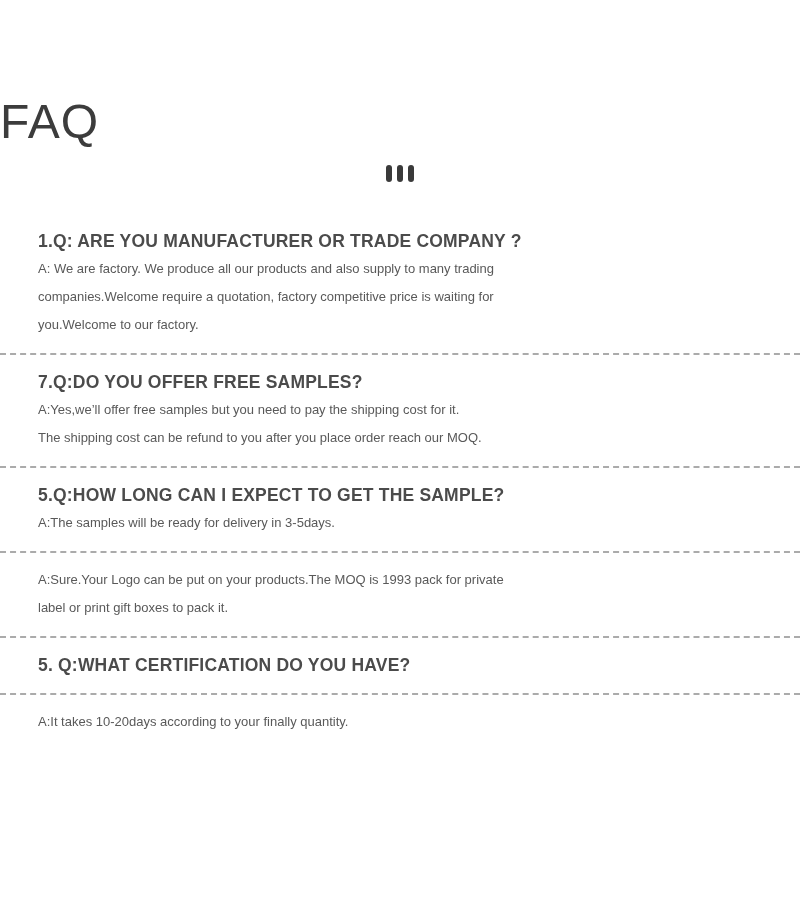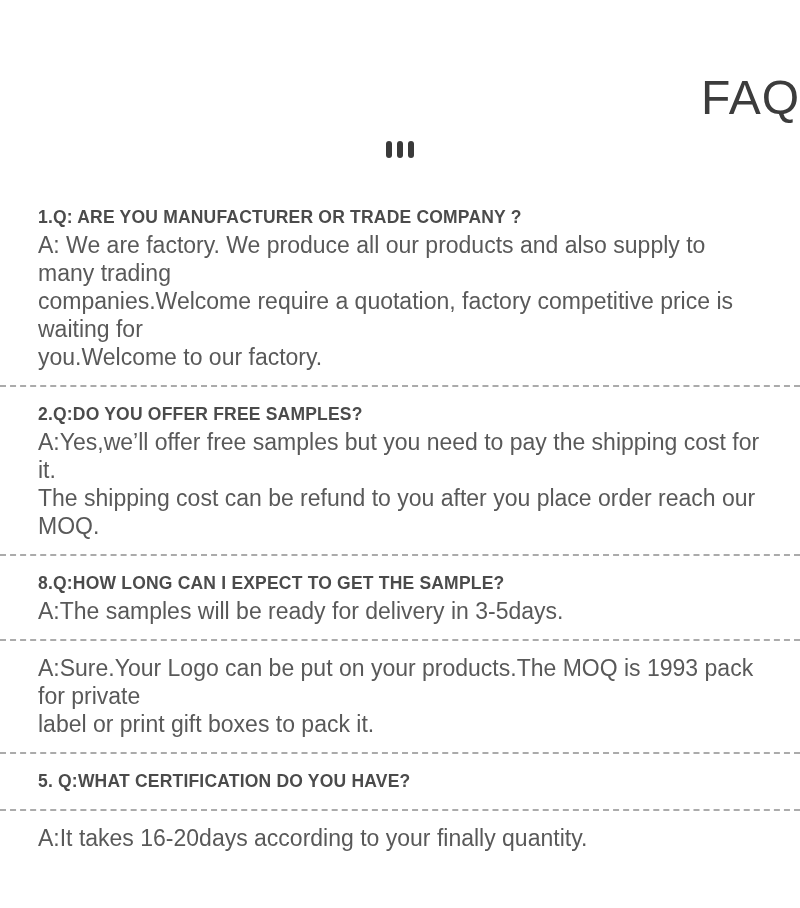--- a/index.html
+++ b/index.html
@@ -10,22 +10,22 @@
   .page {
     width: 800px;
     height: 908px;
     margin: 0 auto;
     background: #ffffff;
     font-family: "Liberation Sans", sans-serif;
     overflow: hidden;
     box-sizing: border-box;
   }
   .faq-header {
-    text-align: right;
-    padding-top: 70px;
+    text-align: left;
+    padding-top: 94px;
   }
   .faq-title {
     font-size: 48px;
     line-height: 56px;
     font-weight: 400;
     color: #3c3c3c;
     letter-spacing: 1px;
   }
   .bars-icon {
     margin-top: 14px;
@@ -50,21 +50,21 @@
   }
   .faq-question {
     font-size: 17.5px;
     line-height: 28px;
     font-weight: 700;
     color: #4b4b4b;
     white-space: pre-line;
     letter-spacing: 0.2px;
   }
   .faq-answer {
-    font-size: 23px;
+    font-size: 13px;
     line-height: 28px;
     font-weight: 400;
     color: #595959;
     white-space: pre-line;
   }
   .dashed-divider {
     border: 0;
     border-top: 2px dashed #ababab;
     margin: 0;
     width: 100%;
@@ -88,41 +88,41 @@
 
     <div class="faq-item">
       <div class="faq-question">1.Q: ARE YOU MANUFACTURER OR TRADE COMPANY ?</div>
       <div class="faq-answer">A: We are factory. We produce all our products and also supply to many trading
 companies.Welcome require a quotation, factory competitive price is waiting for
 you.Welcome to our factory.</div>
     </div>
     <hr class="dashed-divider">
 
     <div class="faq-item">
-      <div class="faq-question">2.Q:DO YOU OFFER FREE SAMPLES?</div>
+      <div class="faq-question">7.Q:DO YOU OFFER FREE SAMPLES?</div>
       <div class="faq-answer">A:Yes,we’ll offer free samples but you need to pay the shipping cost for it.
 The shipping cost can be refund to you after you place order reach our MOQ.</div>
     </div>
     <hr class="dashed-divider">
 
     <div class="faq-item">
-      <div class="faq-question">8.Q:HOW LONG CAN I EXPECT TO GET THE SAMPLE?</div>
+      <div class="faq-question">5.Q:HOW LONG CAN I EXPECT TO GET THE SAMPLE?</div>
       <div class="faq-answer">A:The samples will be ready for delivery in 3-5days.</div>
     </div>
     <hr class="dashed-divider">
 
     <div class="faq-item">
       <div class="faq-answer">A:Sure.Your Logo can be put on your products.The MOQ is 1993 pack for private
 label or print gift boxes to pack it.</div>
     </div>
     <hr class="dashed-divider">
 
     <div class="faq-item">
       <div class="faq-question">5. Q:WHAT CERTIFICATION DO YOU HAVE?</div>
     </div>
     <hr class="dashed-divider">
 
     <div class="faq-item">
-      <div class="faq-answer">A:It takes 16-20days according to your finally quantity.</div>
+      <div class="faq-answer">A:It takes 10-20days according to your finally quantity.</div>
     </div>
 
   </div>
 </div>
 
 </body></html>

